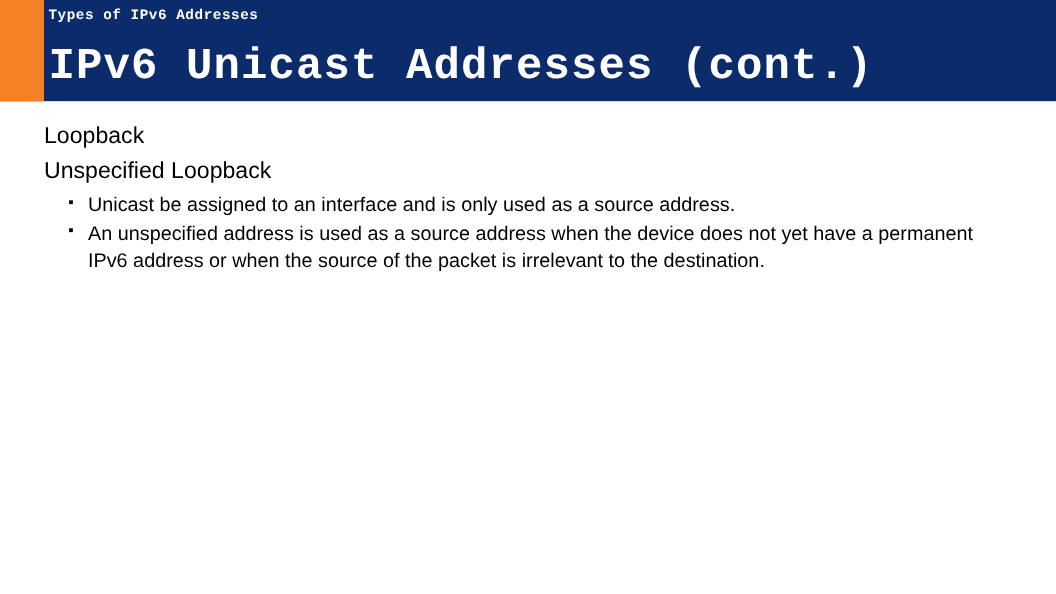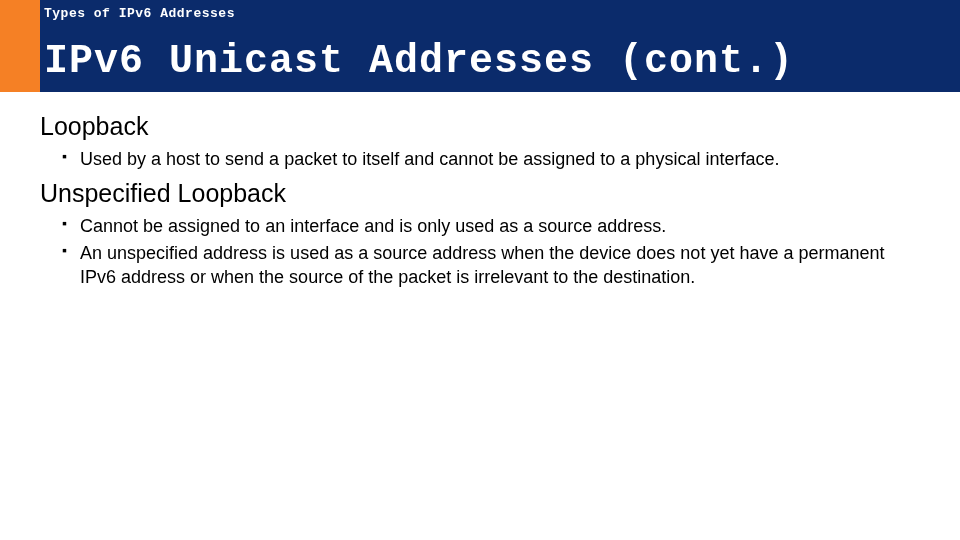--- a/index.html
+++ b/index.html
@@ -42,21 +42,21 @@
       font-family: "Courier New", monospace;
       letter-spacing: 1px;
       margin-left: 44px;
       margin-bottom: 8px;
       text-align: right;
     }
     .content {
       padding: 12px 40px 0 40px;
     }
     .section-heading {
-      font-size: 25px;
+      font-size: 21px;
       font-weight: 400;
       color: #000;
       margin-bottom: 6px;
       margin-top: 8px;
     }
     ul {
       list-style: none;
       padding-left: 22px;
       margin-bottom: 4px;
     }
@@ -82,22 +82,21 @@
 <div class="header">
   <div class="orange-block"></div>
   <div class="kicker">Types of IPv6 Addresses</div>
   <div class="title">IPv6 Unicast Addresses (cont.)</div>
 </div>
 
 <div class="content">
 
   <div class="section-heading">Loopback</div>
   <ul>
-    <li>Used by a host to send a packet to itself and cannot be assigned to a physical interface.</li>
   </ul>
 
   <div class="section-heading">Unspecified Loopback</div>
   <ul>
-    <li>Cannot be assigned to an interface and is only used as a source address.</li>
+    <li>Unicast be assigned to an interface and is only used as a source address.</li>
     <li>An unspecified address is used as a source address when the device does not yet have a permanent IPv6 address or when the source of the packet is irrelevant to the destination.</li>
   </ul>
 
 </div>
 
 </body></html>

